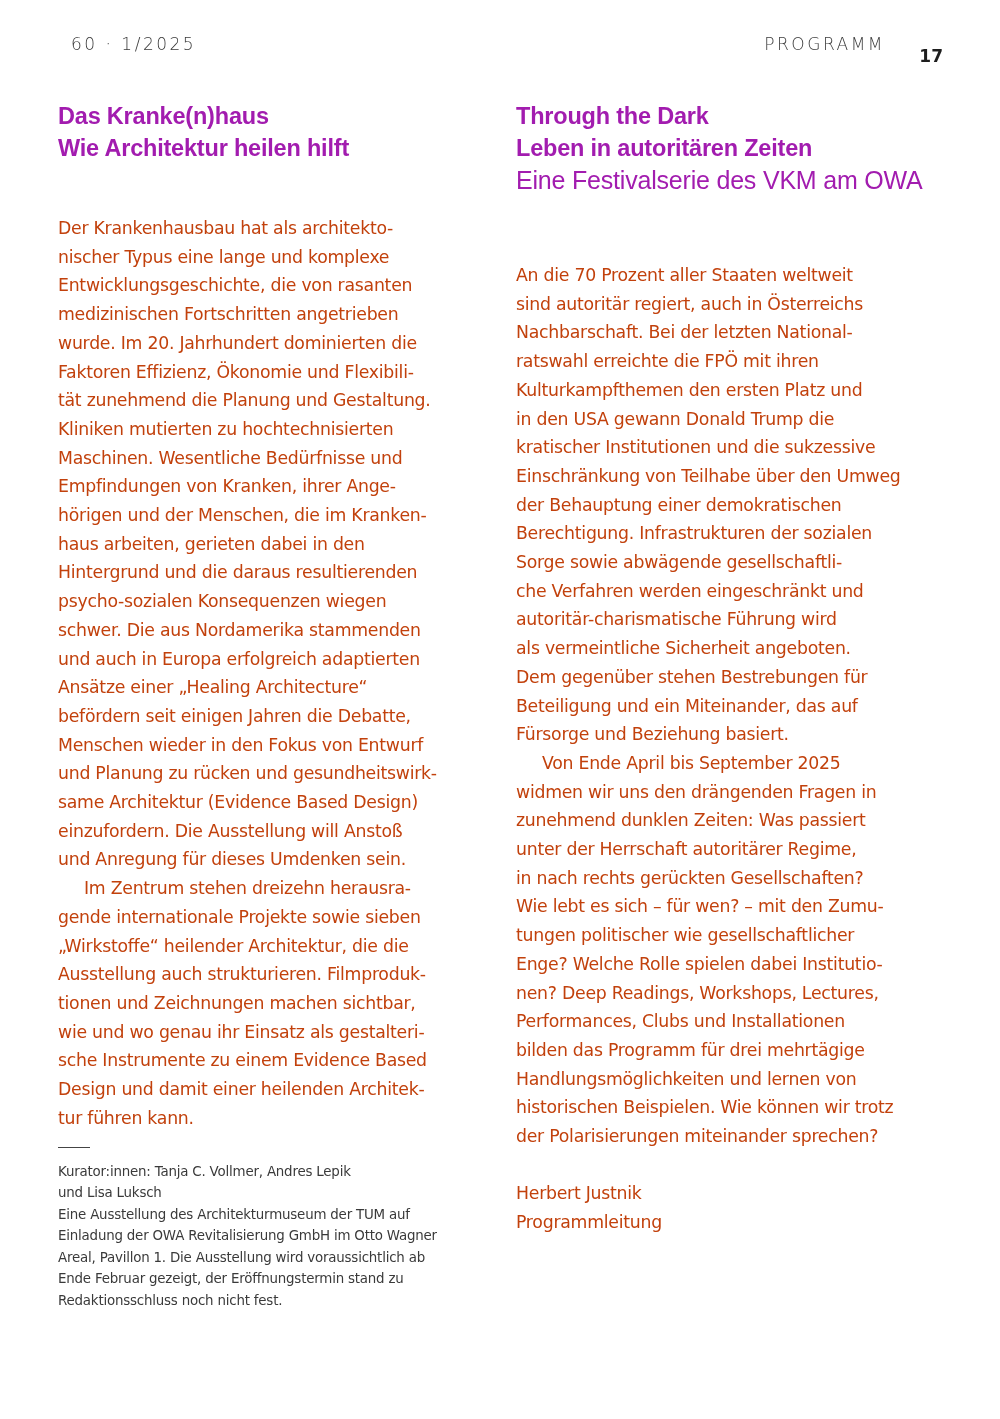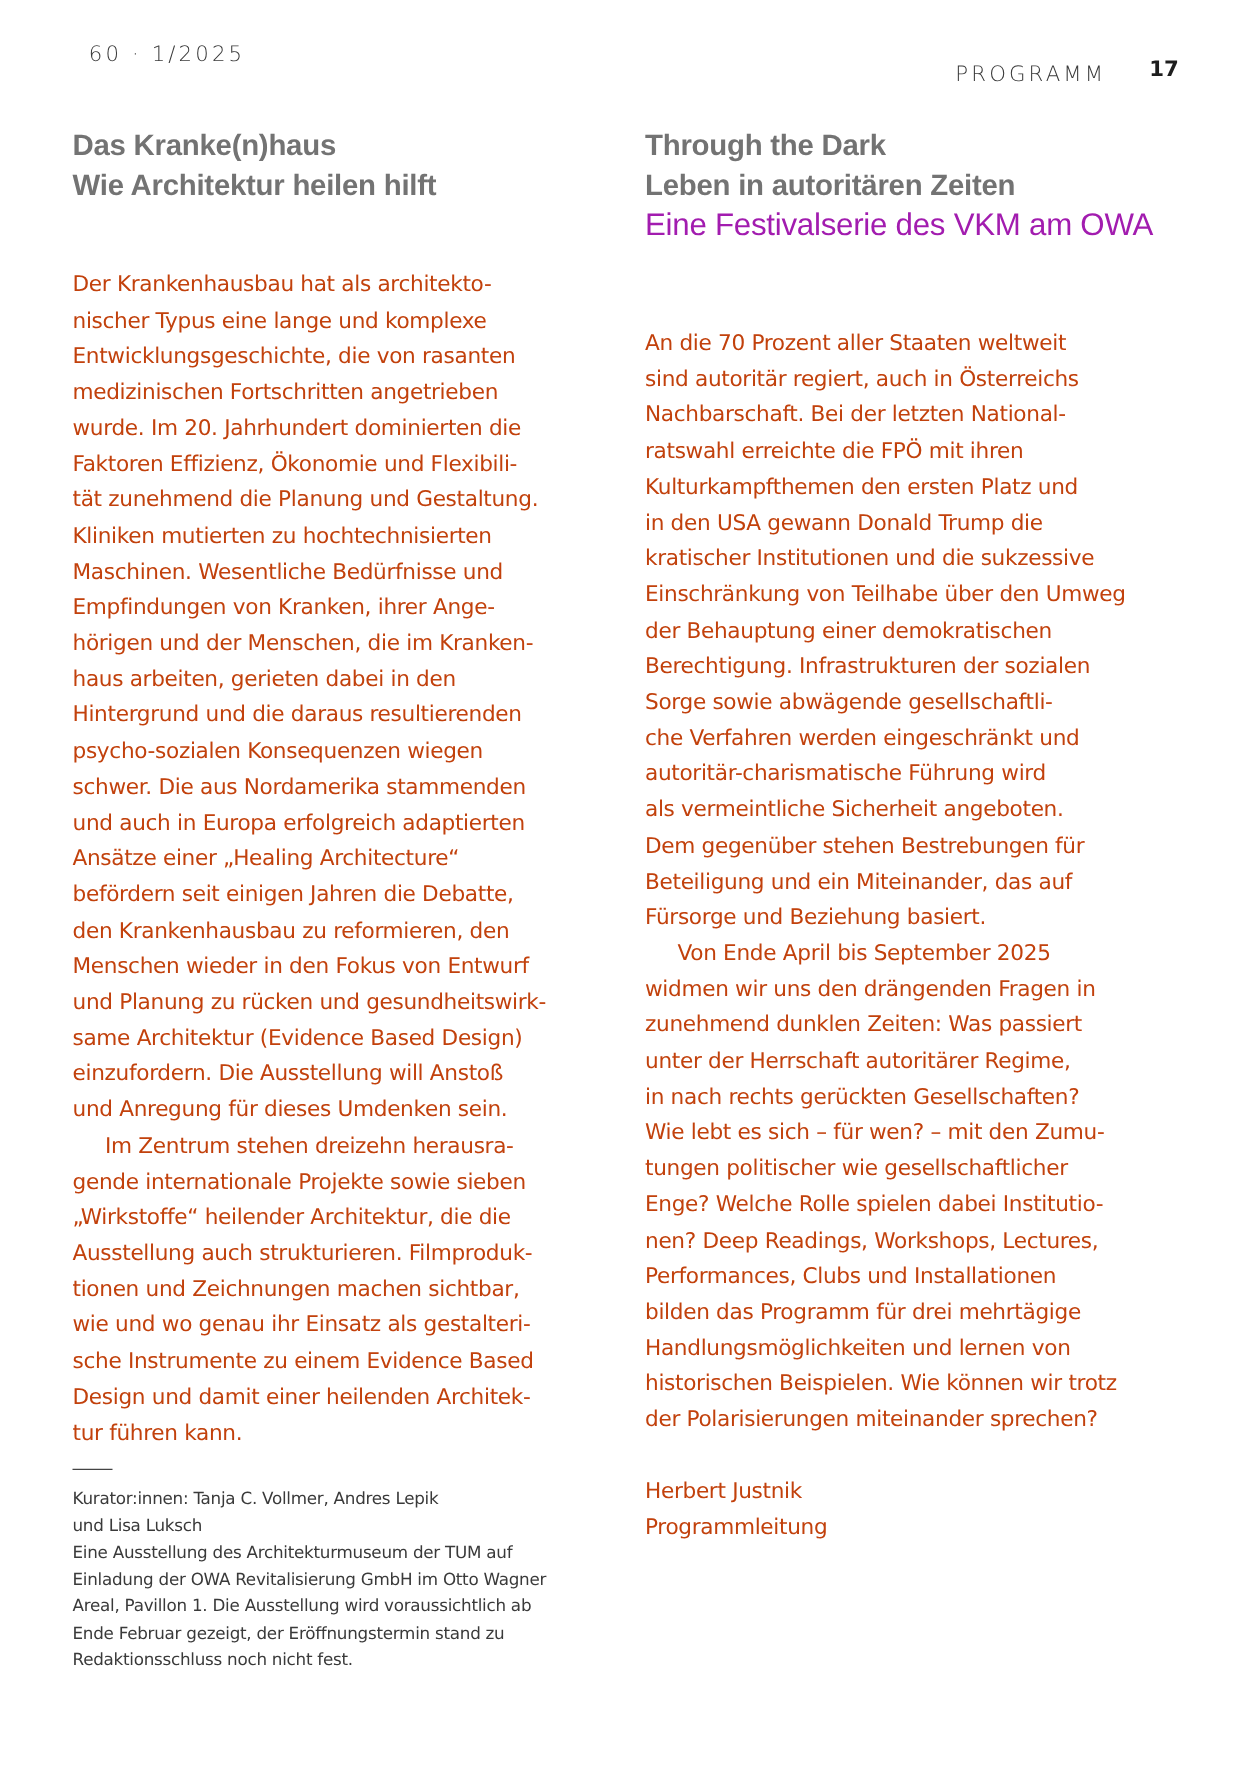--- a/index.html
+++ b/index.html
@@ -1,24 +1,24 @@
 <!DOCTYPE html>
 <html><head>
 <meta charset="utf-8">
 <style>
   html, body { margin: 0; padding: 0; background: #ffffff; }
   body { width: 1000px; height: 1419px; position: relative; overflow: hidden; color: #2b2b2b; font-family: "DejaVu Sans", sans-serif; }
   .header { position: absolute; top: 34px; left: 58px; right: 57px; height: 22px; font-size: 17px; letter-spacing: 2.5px; color: #3a3a3a; font-weight: 300; margin-left: 13px; }
   .issue { position: absolute; left: 0; top: 0; }
-  .section { position: absolute; right: 58px; top: 16px; }
+  .section { position: absolute; right: 58px; top: 0; }
   .pagenum { position: absolute; right: 0; top: 12px; font-weight: bold; letter-spacing: 0; color: #1e1e1e; text-align: right; }
   .col { position: absolute; top: 100px; }
   .col.left { left: 58px; width: 440px; }
   .col.right { left: 516px; width: 440px; }
-  .title { font-family: "Liberation Sans", sans-serif; font-weight: bold; font-size: 23.5px; line-height: 32px; color: #737373; letter-spacing: -0.2px; }
+  .title { font-family: "Liberation Sans", sans-serif; font-weight: bold; font-size: 23.5px; line-height: 32px; color: #a21caf; letter-spacing: -0.2px; }
   .subtitle { font-family: "Liberation Sans", sans-serif; font-size: 25px; line-height: 32px; color: #a21caf; letter-spacing: -0.2px; }
   .body { font-family: "DejaVu Sans", sans-serif; font-size: 17.3px; line-height: 28.7px; color: #c2410c; letter-spacing: -0.25px; }
   .left .body { margin-top: 50px; }
   .right .body { margin-top: 65px; }
   .line { display: block; white-space: nowrap; }
   .indent { padding-left: 26px; }
   .rule { width: 32px; height: 1px; background: #444; margin-top: 14px; margin-bottom: 13px; }
   .notes { font-family: "DejaVu Sans", sans-serif; font-size: 13.4px; line-height: 21.5px; color: #3a3a3a; letter-spacing: -0.2px; }
   .signature { margin-top: 28.7px; }
 </style>
@@ -49,21 +49,20 @@
         <span class="line">Maschinen. Wesentliche Bedürfnisse und</span>
         <span class="line">Empfindungen von Kranken, ihrer Ange-</span>
         <span class="line">hörigen und der Menschen, die im Kranken-</span>
         <span class="line">haus arbeiten, gerieten dabei in den</span>
         <span class="line">Hintergrund und die daraus resultierenden</span>
         <span class="line">psycho-sozialen Konsequenzen wiegen</span>
         <span class="line">schwer. Die aus Nordamerika stammenden</span>
         <span class="line">und auch in Europa erfolgreich adaptierten</span>
         <span class="line">Ansätze einer „Healing Architecture“</span>
         <span class="line">befördern seit einigen Jahren die Debatte,</span>
-        <span class="line">den Krankenhausbau zu reformieren, den</span>
         <span class="line">Menschen wieder in den Fokus von Entwurf</span>
         <span class="line">und Planung zu rücken und gesundheitswirk-</span>
         <span class="line">same Architektur (Evidence Based Design)</span>
         <span class="line">einzufordern. Die Ausstellung will Anstoß</span>
         <span class="line">und Anregung für dieses Umdenken sein.</span>
       </div>
     <div>
         <span class="line indent">Im Zentrum stehen dreizehn herausra-</span>
         <span class="line">gende internationale Projekte sowie sieben</span>
         <span class="line">„Wirkstoffe“ heilender Architektur, die die</span>

